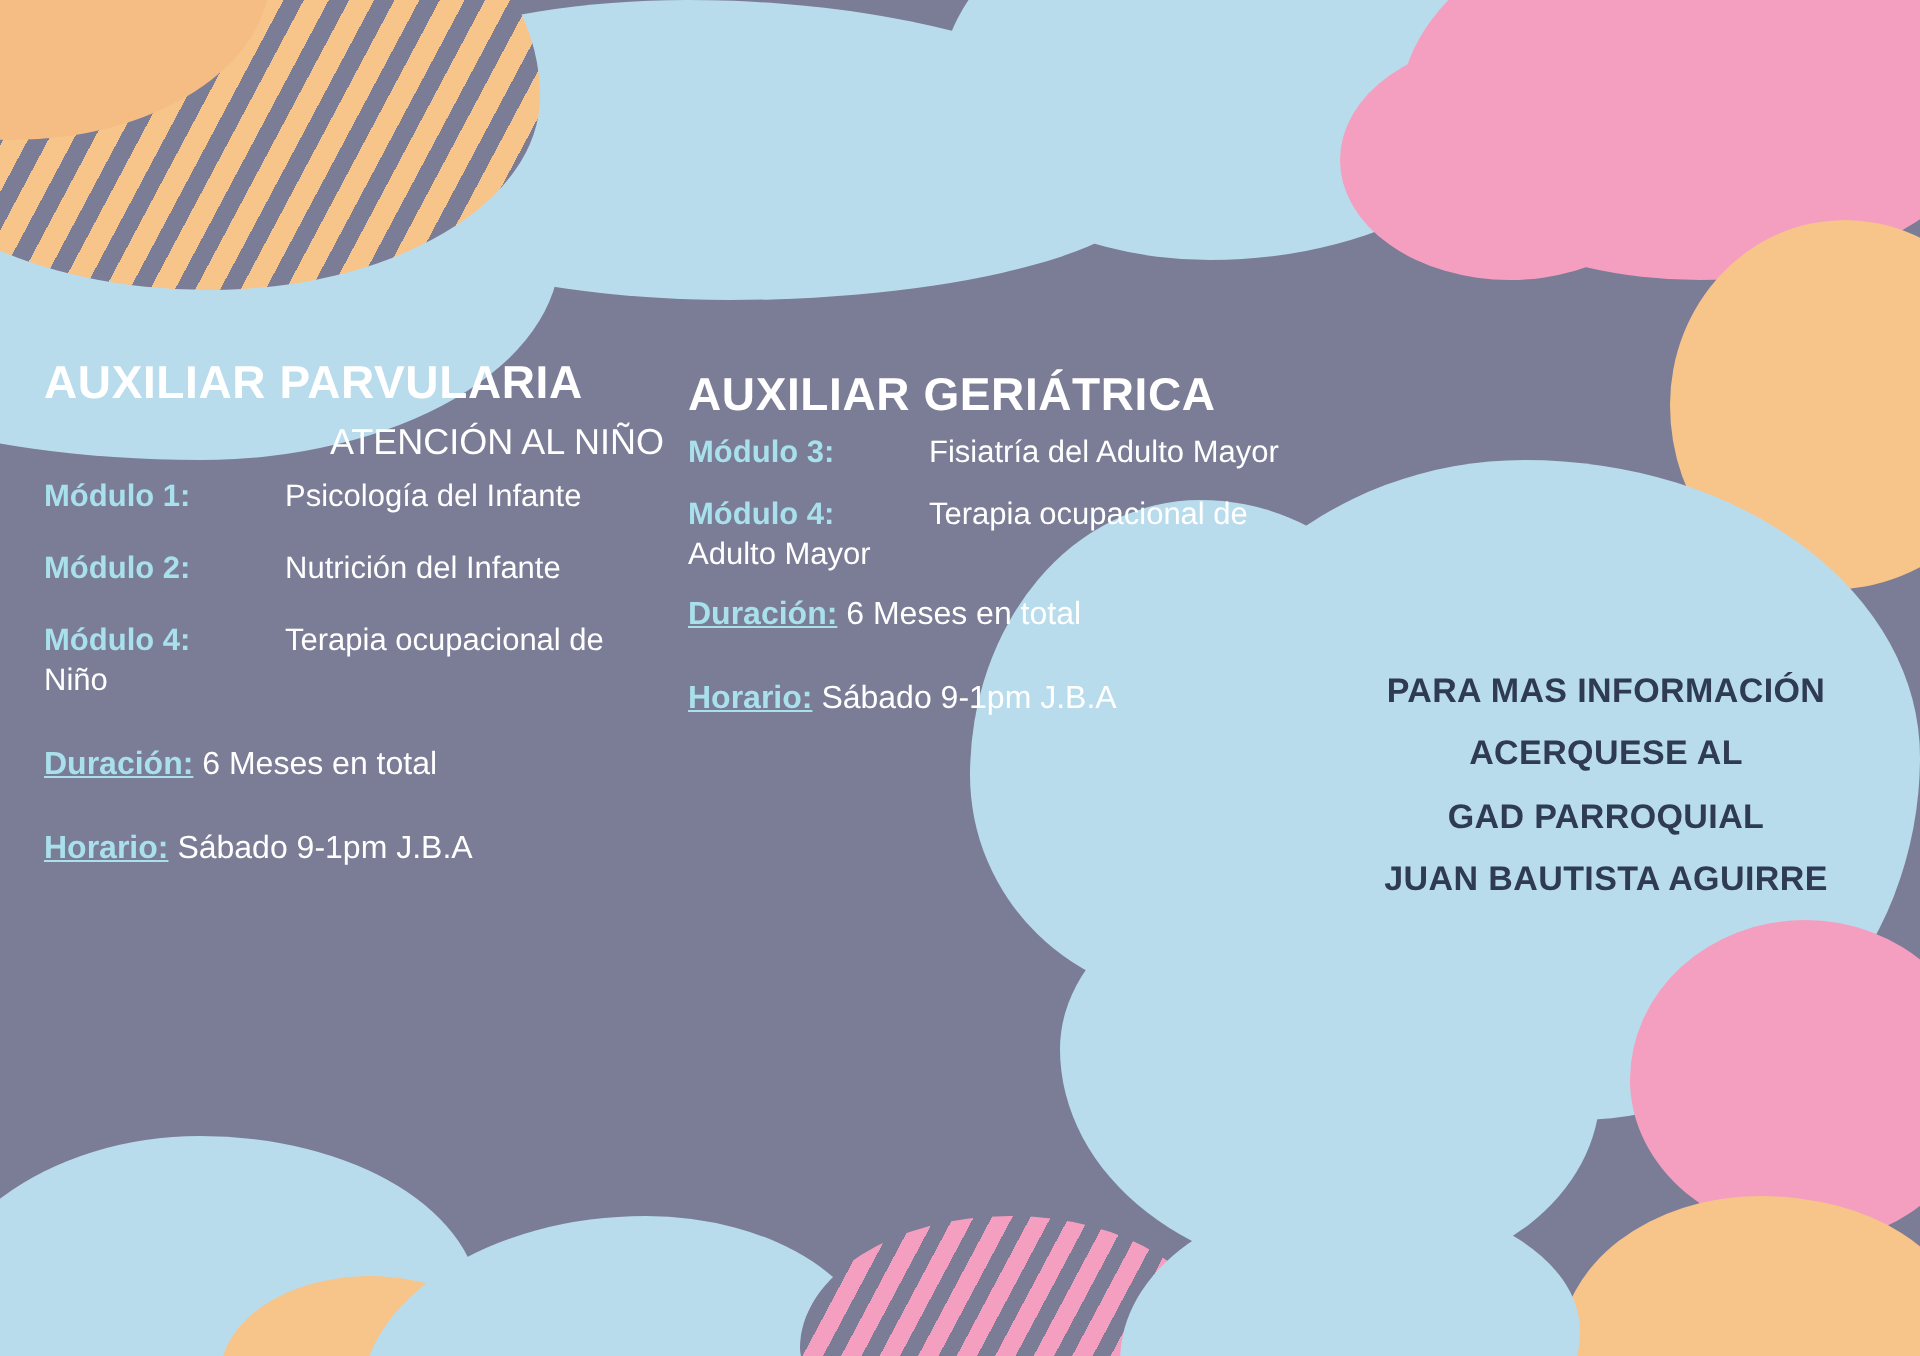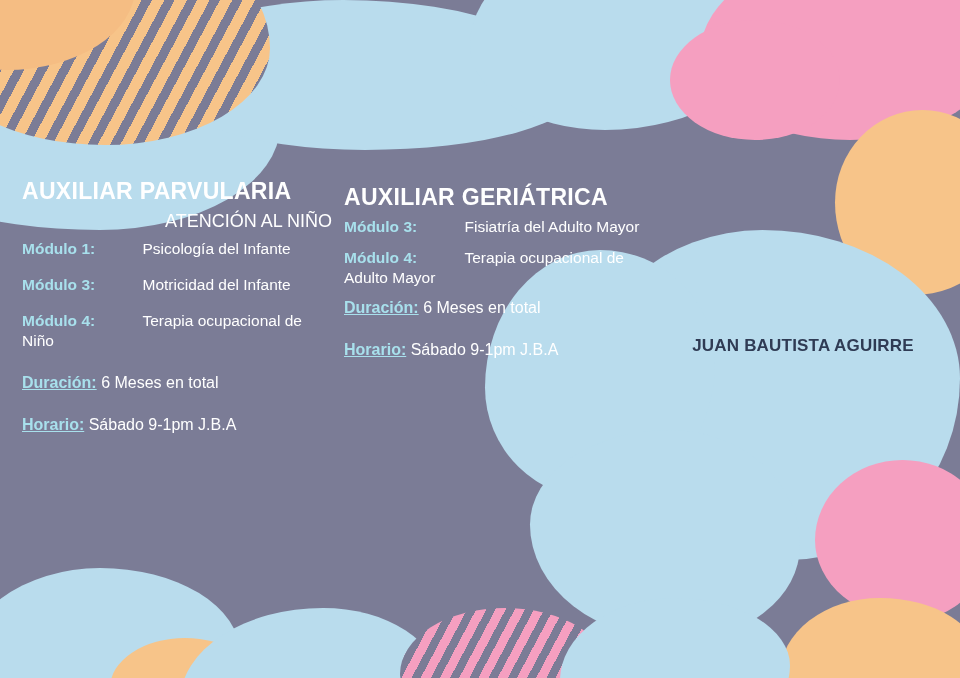--- a/index.html
+++ b/index.html
@@ -251,22 +251,22 @@
 
     <div class="col col-left">
       <h2 class="course-title">AUXILIAR PARVULARIA</h2>
       <div class="course-subtitle">ATENCIÓN AL NIÑO</div>
 
       <div class="module-line">
         <span class="lbl">Módulo 1:</span>
         <span class="txt">Psicología del Infante</span>
       </div>
       <div class="module-line">
-        <span class="lbl">Módulo 3:</span>
-        <span class="txt">Motricidad del Infante</span>
+        <span class="lbl">Módulo 2:</span>
+        <span class="txt">Nutrición del Infante</span>
       </div>
       <div class="module-line">
         <span class="lbl">Módulo 4:</span>
         <span class="txt">Terapia ocupacional de Niño</span>
       </div>
 
       <div class="spacer-sm"></div>
 
       <div class="meta-line">
         <span class="lbl">Duración:</span>
@@ -296,17 +296,20 @@
         <span class="txt">6 Meses en total</span>
       </div>
       <div class="spacer-sm"></div>
       <div class="meta-line">
         <span class="lbl">Horario:</span>
         <span class="txt">Sábado 9-1pm J.B.A</span>
       </div>
     </div>
 
     <div class="info-block">
+      <div>PARA MAS INFORMACIÓN</div>
+      <div>ACERQUESE AL</div>
+      <div>GAD PARROQUIAL</div>
       <div>JUAN BAUTISTA AGUIRRE</div>
     </div>
 
   </div>
 </div>
 
 </body></html>

